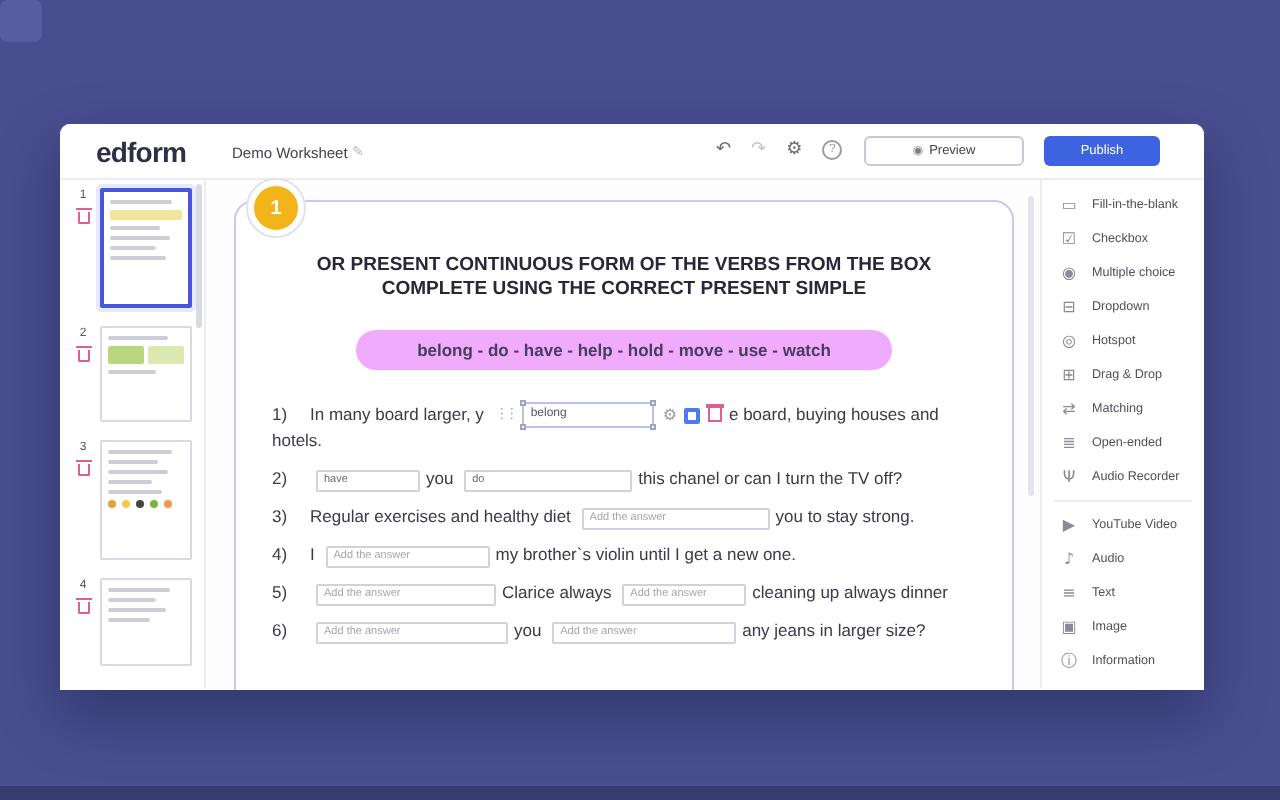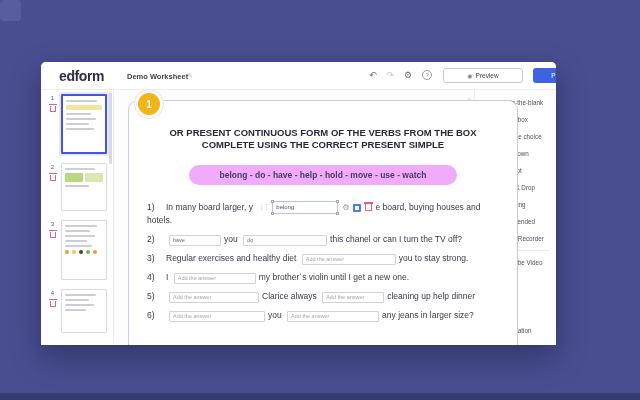--- a/index.html
+++ b/index.html
@@ -3,24 +3,24 @@
 <meta charset="utf-8">
 <style>
   * { margin:0; padding:0; box-sizing:border-box; }
   body { font-family:"Liberation Sans", sans-serif; }
   .stage { position:relative; width:640px; height:400px; background:#484e90; overflow:hidden; }
   .corner-square { position:absolute; left:0; top:0; width:21px; height:21px; background:#575da0; border-radius:4px; }
   .bottom-strip { position:absolute; left:0; bottom:0; width:640px; height:7px; background:#363b70; }
   .banner-title { position:absolute; left:38px; top:28px; color:#ffffff; font-size:19px; font-weight:bold; letter-spacing:.2px; }
 
   
-  .app-window { position:absolute; left:30px; top:62px; width:515px; height:283px; background:#fff; border-radius:5px 5px 0 0; box-shadow:0 12px 30px rgba(10,12,40,.35); overflow:hidden;margin-left:11px; }
+  .app-window { position:absolute; left:30px; top:62px; width:572px; height:283px; background:#fff; border-radius:5px 5px 0 0; box-shadow:0 12px 30px rgba(10,12,40,.35); overflow:hidden; }
   .app-header { position:relative; height:28px; border-bottom:1px solid #ececf2; background:#fff; }
   .logo { position:absolute; left:18px; top:6px; font-size:14px; font-weight:800; color:#2f2f45; letter-spacing:-.4px; }
-  .doc-title { position:absolute; left:86px; top:10px; font-size:7.5px; font-weight:bold; color:#41414f; }
+  .doc-title { position:absolute; left:86px; top:10px; font-size:7.5px; font-weight:normal; color:#41414f; }
   .edit-icon { position:absolute; left:146px; top:10px; font-size:7px; color:#b7b7c4; font-family:"DejaVu Sans", sans-serif; }
   .hdr-icons { position:absolute; left:328px; top:5px; display:flex; gap:10px; align-items:center; height:16px; }
   .hdr-icon { font-family:"DejaVu Sans", sans-serif; font-size:9px; color:#6b6b7c; line-height:16px; }
   .hdr-icon.dim { color:#c3c3ce; }
   .help-circle { width:10px; height:10px; border:1px solid #9a9aa8; border-radius:50%; font-size:6px; color:#9a9aa8; display:flex; align-items:center; justify-content:center; }
   .btn-preview { position:absolute; left:402px; top:6px; width:80px; height:15px; border:1px solid #c9c9d6; border-radius:3px; background:#fff; display:flex; align-items:center; justify-content:center; gap:3px; font-size:6.5px; color:#42424f; cursor:pointer; }
   .eye { font-family:"DejaVu Sans", sans-serif; font-size:6px; color:#7a7a88; }
   .btn-publish { position:absolute; left:492px; top:6px; width:58px; height:15px; border:none; border-radius:3px; display:flex; align-items:center; justify-content:center; font-size:6.5px; color:#fff; cursor:pointer; }
 
   .app-body { position:relative; height:254px; display:flex; }
@@ -191,21 +191,21 @@
                     <i class="bl"></i>
                     <i class="br"></i>
                   </span>
                   <span class="w-gear">⚙</span>
                   <span class="w-copy"></span>
                   <span class="w-trash"></span>
                 </span><span>e board, buying houses and hotels.</span> </div>
               <div class="q-row"><span class="q-num">2)</span><input class="q-input" type="text" placeholder="Add the answer" value="have" style="width: 52px;"><span>you</span> <input class="q-input" type="text" placeholder="Add the answer" value="do" style="width: 84px;"><span>this chanel or can I turn the TV off?</span> </div>
               <div class="q-row"><span class="q-num">3)</span><span>Regular exercises and healthy diet</span> <input class="q-input" type="text" placeholder="Add the answer" style="width: 94px;"><span>you to stay strong.</span> </div>
               <div class="q-row"><span class="q-num">4)</span><span>I</span> <input class="q-input" type="text" placeholder="Add the answer" style="width: 82px;"><span>my brother`s violin until I get a new one.</span> </div>
-              <div class="q-row"><span class="q-num">5)</span><input class="q-input" type="text" placeholder="Add the answer" style="width: 90px;"><span>Clarice always</span> <input class="q-input" type="text" placeholder="Add the answer" style="width: 62px;"><span>cleaning up help dinner</span> </div>
+              <div class="q-row"><span class="q-num">5)</span><input class="q-input" type="text" placeholder="Add the answer" style="width: 90px;"><span>Clarice always</span> <input class="q-input" type="text" placeholder="Add the answer" style="width: 62px;"><span>cleaning up always dinner</span> </div>
               <div class="q-row"><span class="q-num">6)</span><input class="q-input" type="text" placeholder="Add the answer" style="width: 96px;"><span>you</span> <input class="q-input" type="text" placeholder="Add the answer" style="width: 92px;"><span>any jeans in larger size?</span> </div>
             </div>
         </div>
       </div>
 
       <div class="tool-panel" id="tool-panel">
           <div class="tool-item">
             <span class="tool-glyph">▭</span>
             <span class="tool-label">Fill-in-the-blank</span>
           </div>

